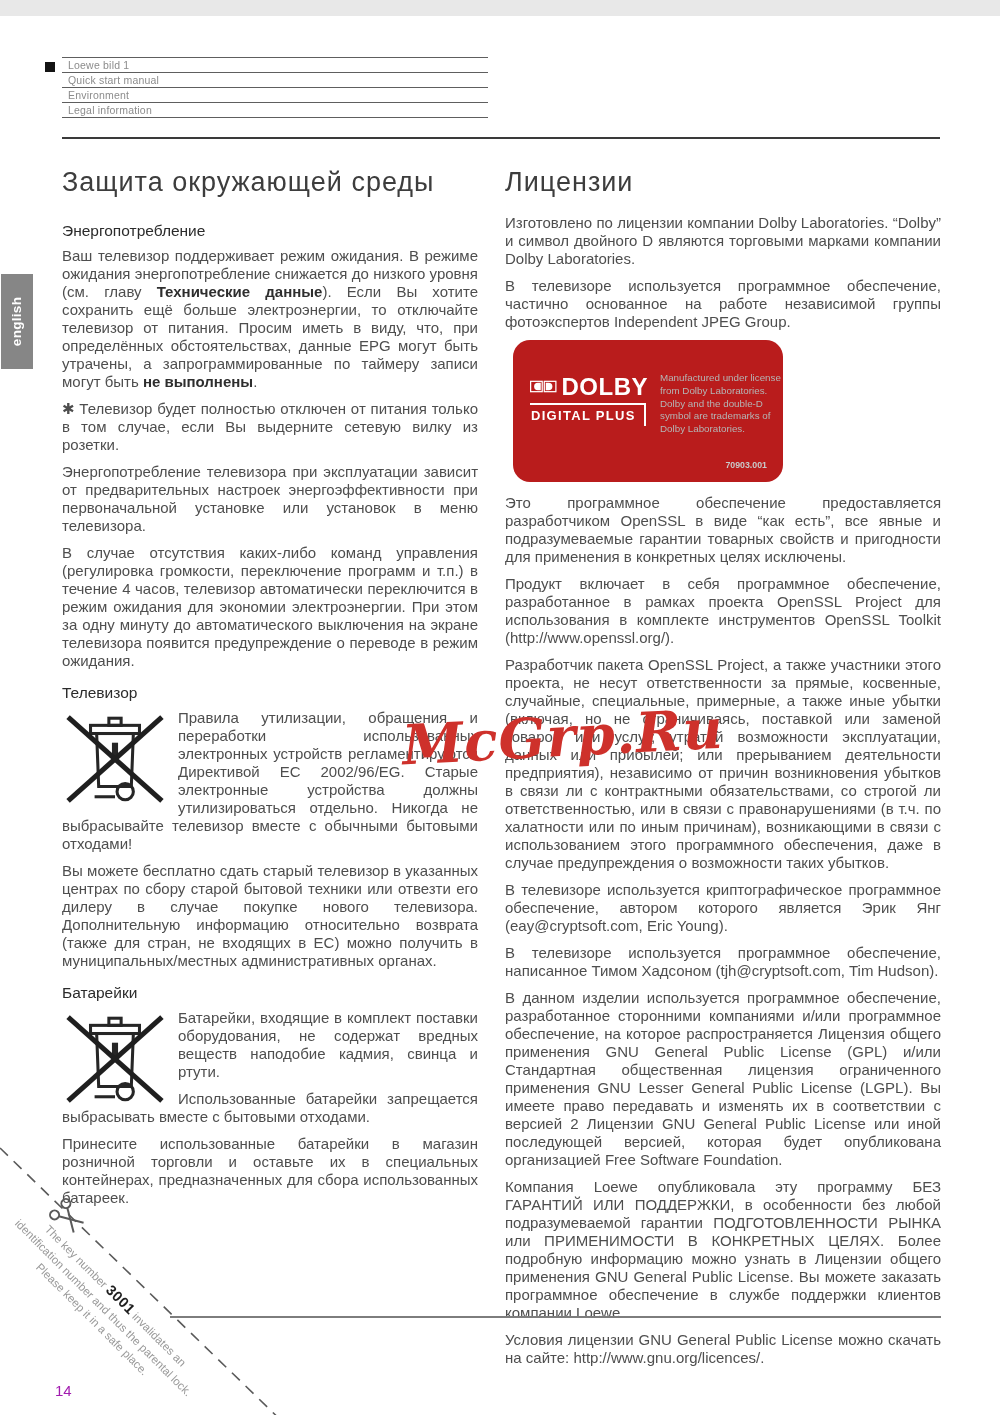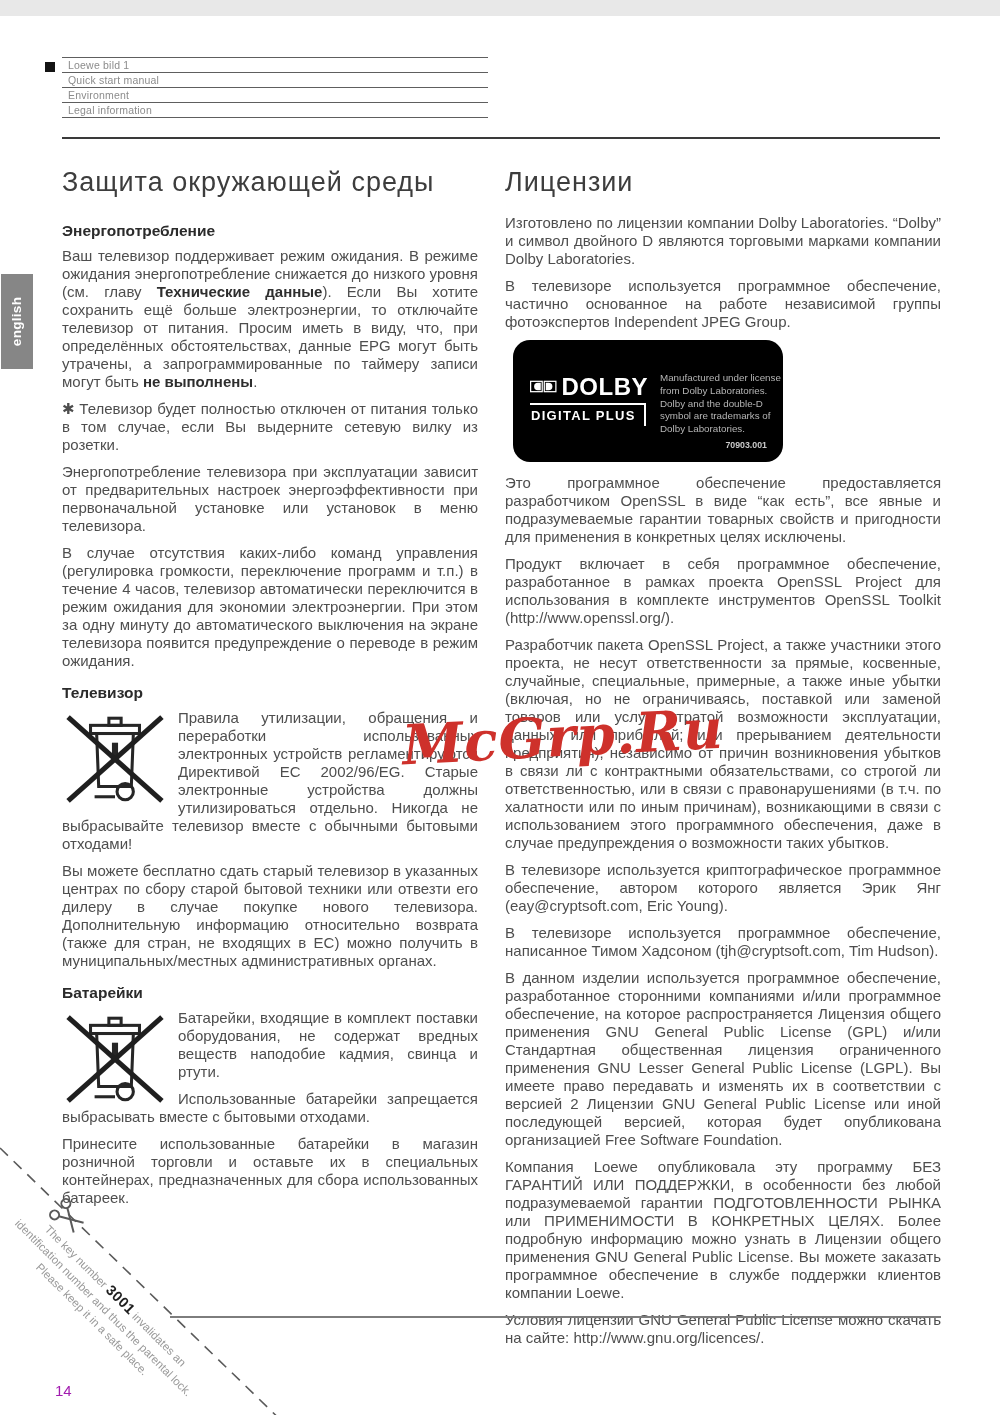--- a/index.html
+++ b/index.html
@@ -16,27 +16,27 @@
   .top-rule{position:absolute;left:62px;top:121px;width:878px;border-top:2px solid #3a3a3a;}
   
   .lang-tab{position:absolute;left:1px;top:258px;width:32px;height:95px;background:#868686;
     display:flex;align-items:center;justify-content:center;}
   .lang-tab span{transform:rotate(-90deg);color:#fff;font-size:13.5px;font-weight:700;letter-spacing:.3px;}
   
   .col{position:absolute;top:150px;}
   .col-left{left:62px;width:416px;}
   .col-right{left:505px;width:436px;}
   h1{font-size:27px;font-weight:400;color:#3d3d3d;letter-spacing:1px;margin:0 0 24px 0;line-height:32px;}
-  h3{font-size:15.5px;font-weight:700;color:#2b2b2b;margin:14px 0 7px 0;}
+  h3{font-size:15.5px;font-weight:400;color:#2b2b2b;margin:14px 0 7px 0;}
   p{font-size:15px;line-height:18px;text-align:justify;margin:0 0 9px 0;color:#4e4e4e;}
   p b{color:#2e2e2e;}
   .weee{float:left;width:102px;height:94px;margin:2px 12px 2px 2px;}
   section{overflow:visible;}
   
-  .dolby{position:relative;width:270px;height:122px;background:#000000;border-radius:17px;
+  .dolby{position:relative;width:270px;height:142px;background:#b91c1c;border-radius:17px;
     margin:6px 0 12px 8px;}
   .dolby-logo{position:absolute;left:17px;top:33px;width:118px;color:#fff;}
   .dolby-logo .row{display:flex;align-items:center;gap:5px;}
   .dolby-word{font-size:24px;font-weight:700;letter-spacing:.5px;line-height:26px;}
   .dolby-sub{margin-top:3px;border-top:2.5px solid #fff;border-right:2.5px solid #fff;
     padding:3px 8px 3px 1px;font-size:13px;font-weight:700;letter-spacing:1.3px;white-space:nowrap;
     width:fit-content;}
   .dolby-text{position:absolute;left:147px;top:32px;width:124px;font-size:9.8px;line-height:12.8px;
     color:#b5b5b5;text-align:left;}
   .dolby-code{position:absolute;right:16px;bottom:12px;font-size:8.8px;color:#c9c9c9;font-weight:bold;}

